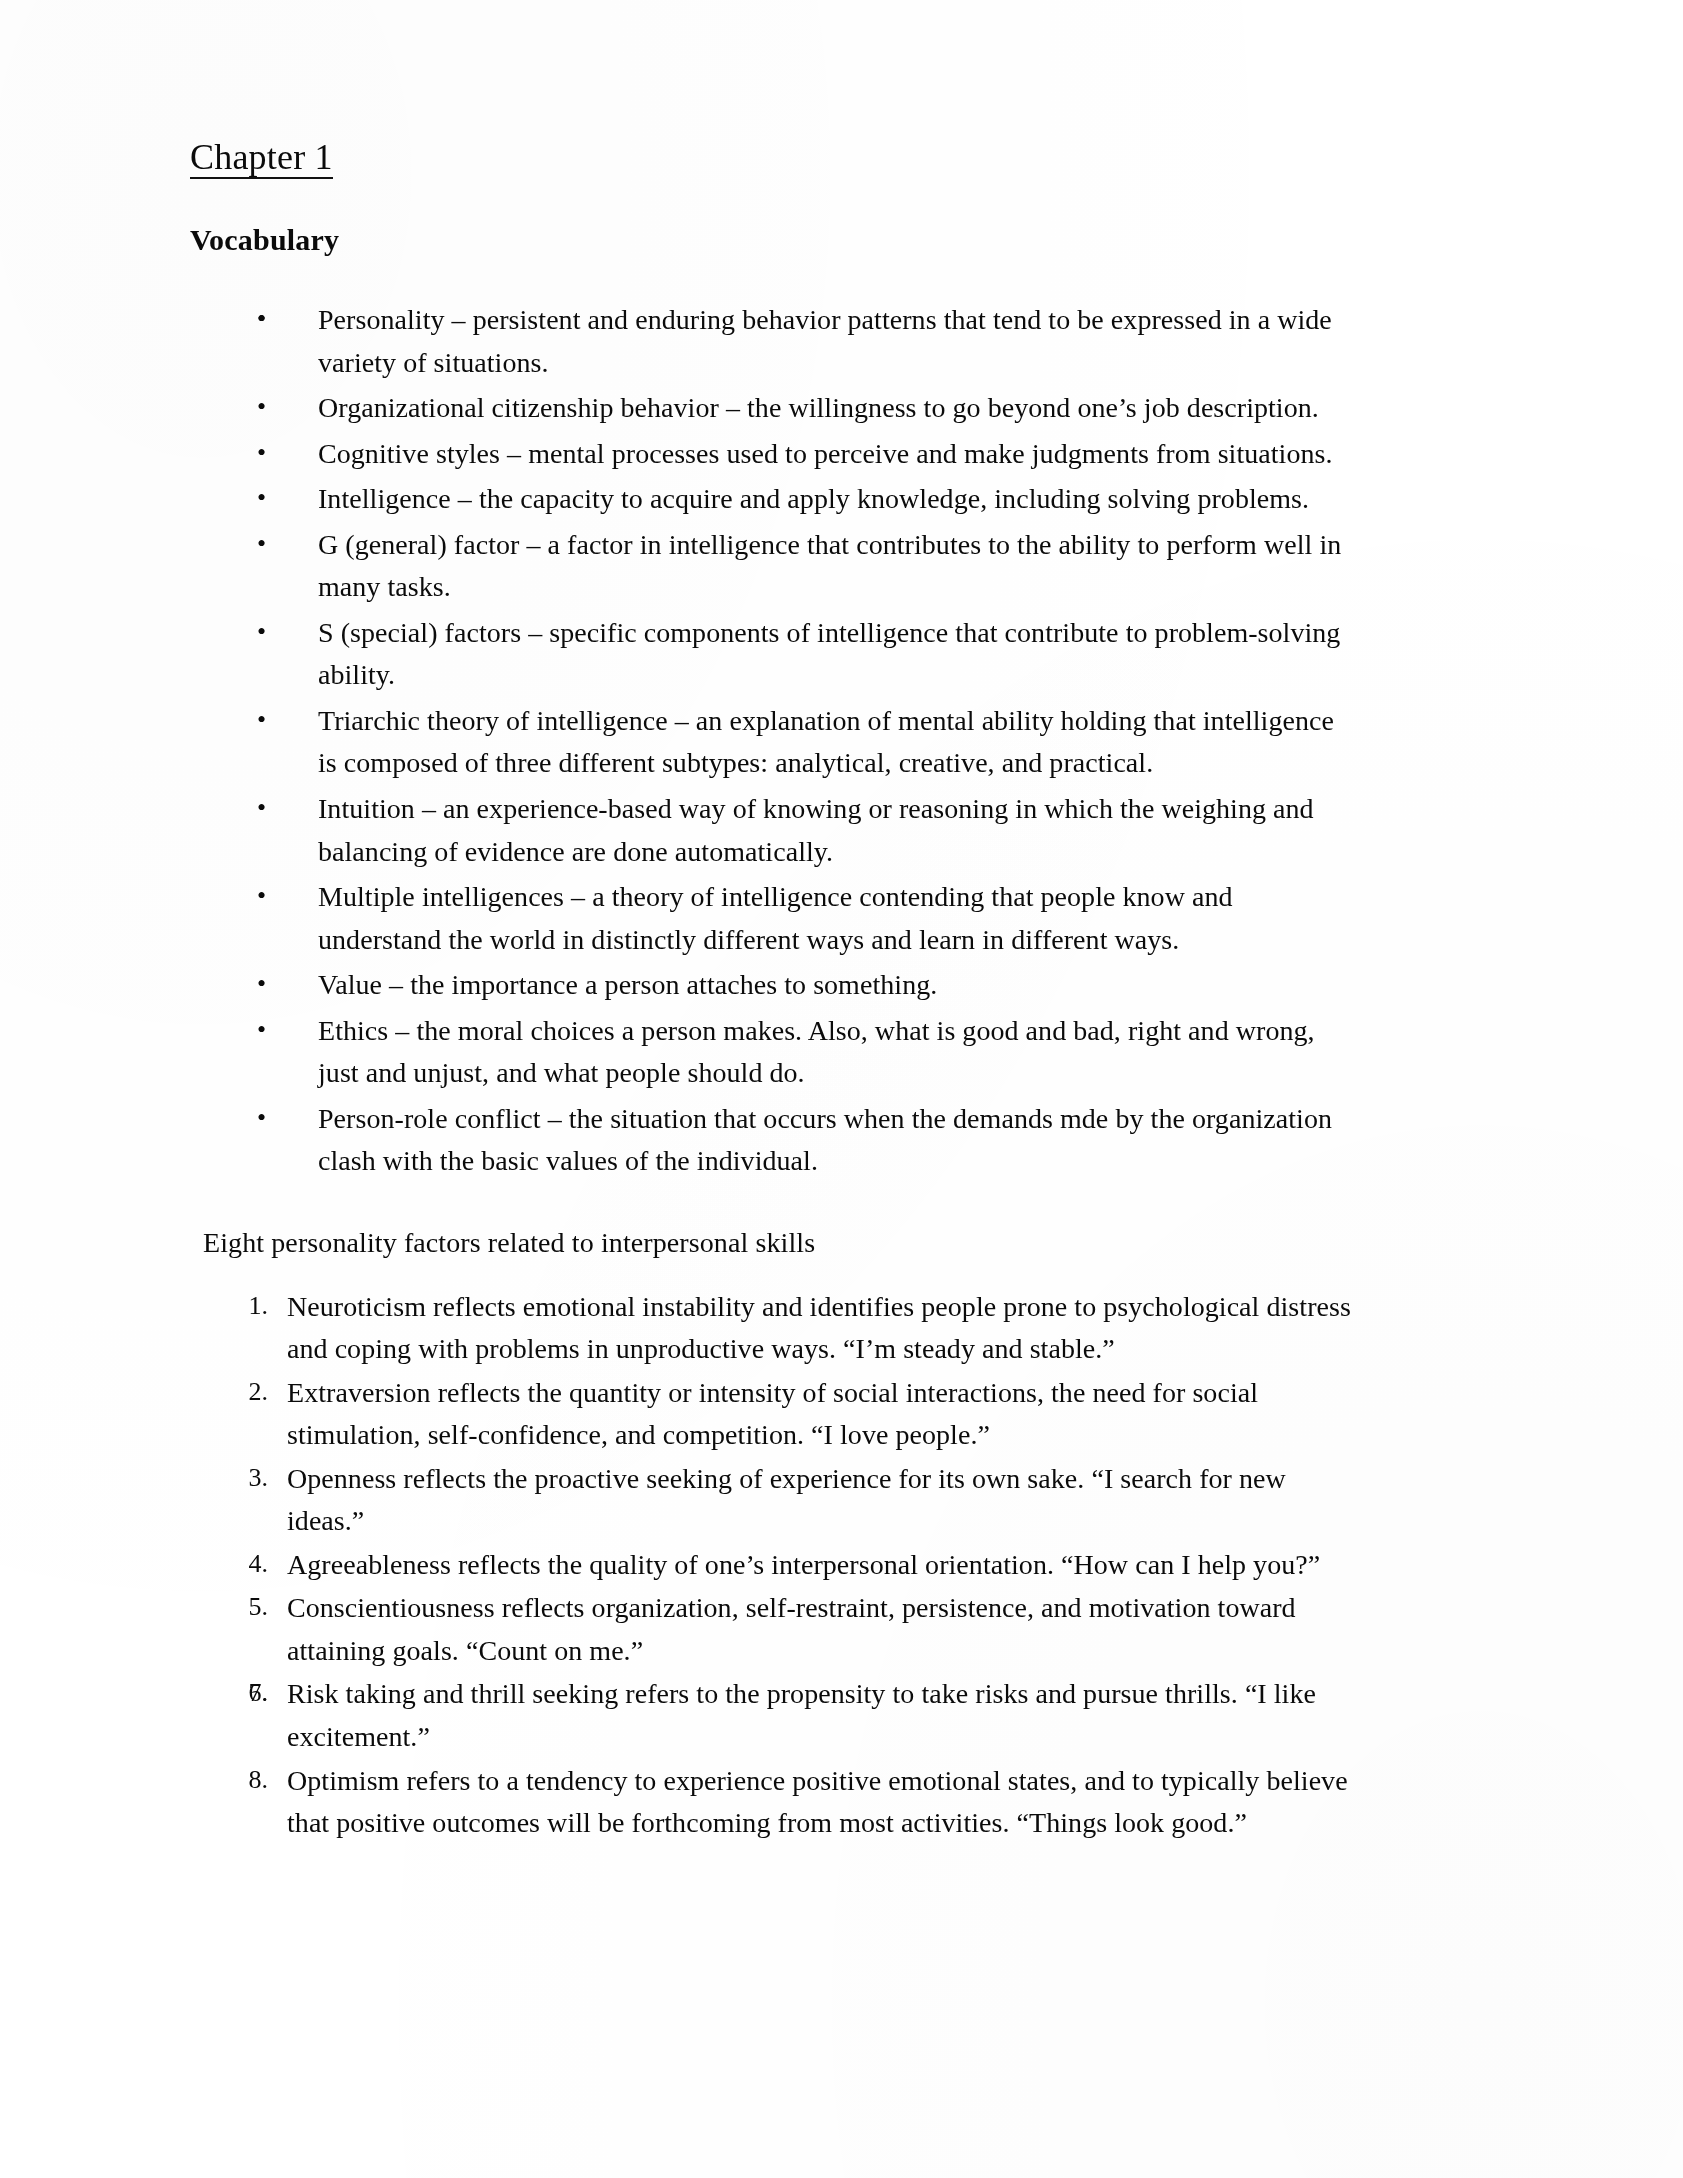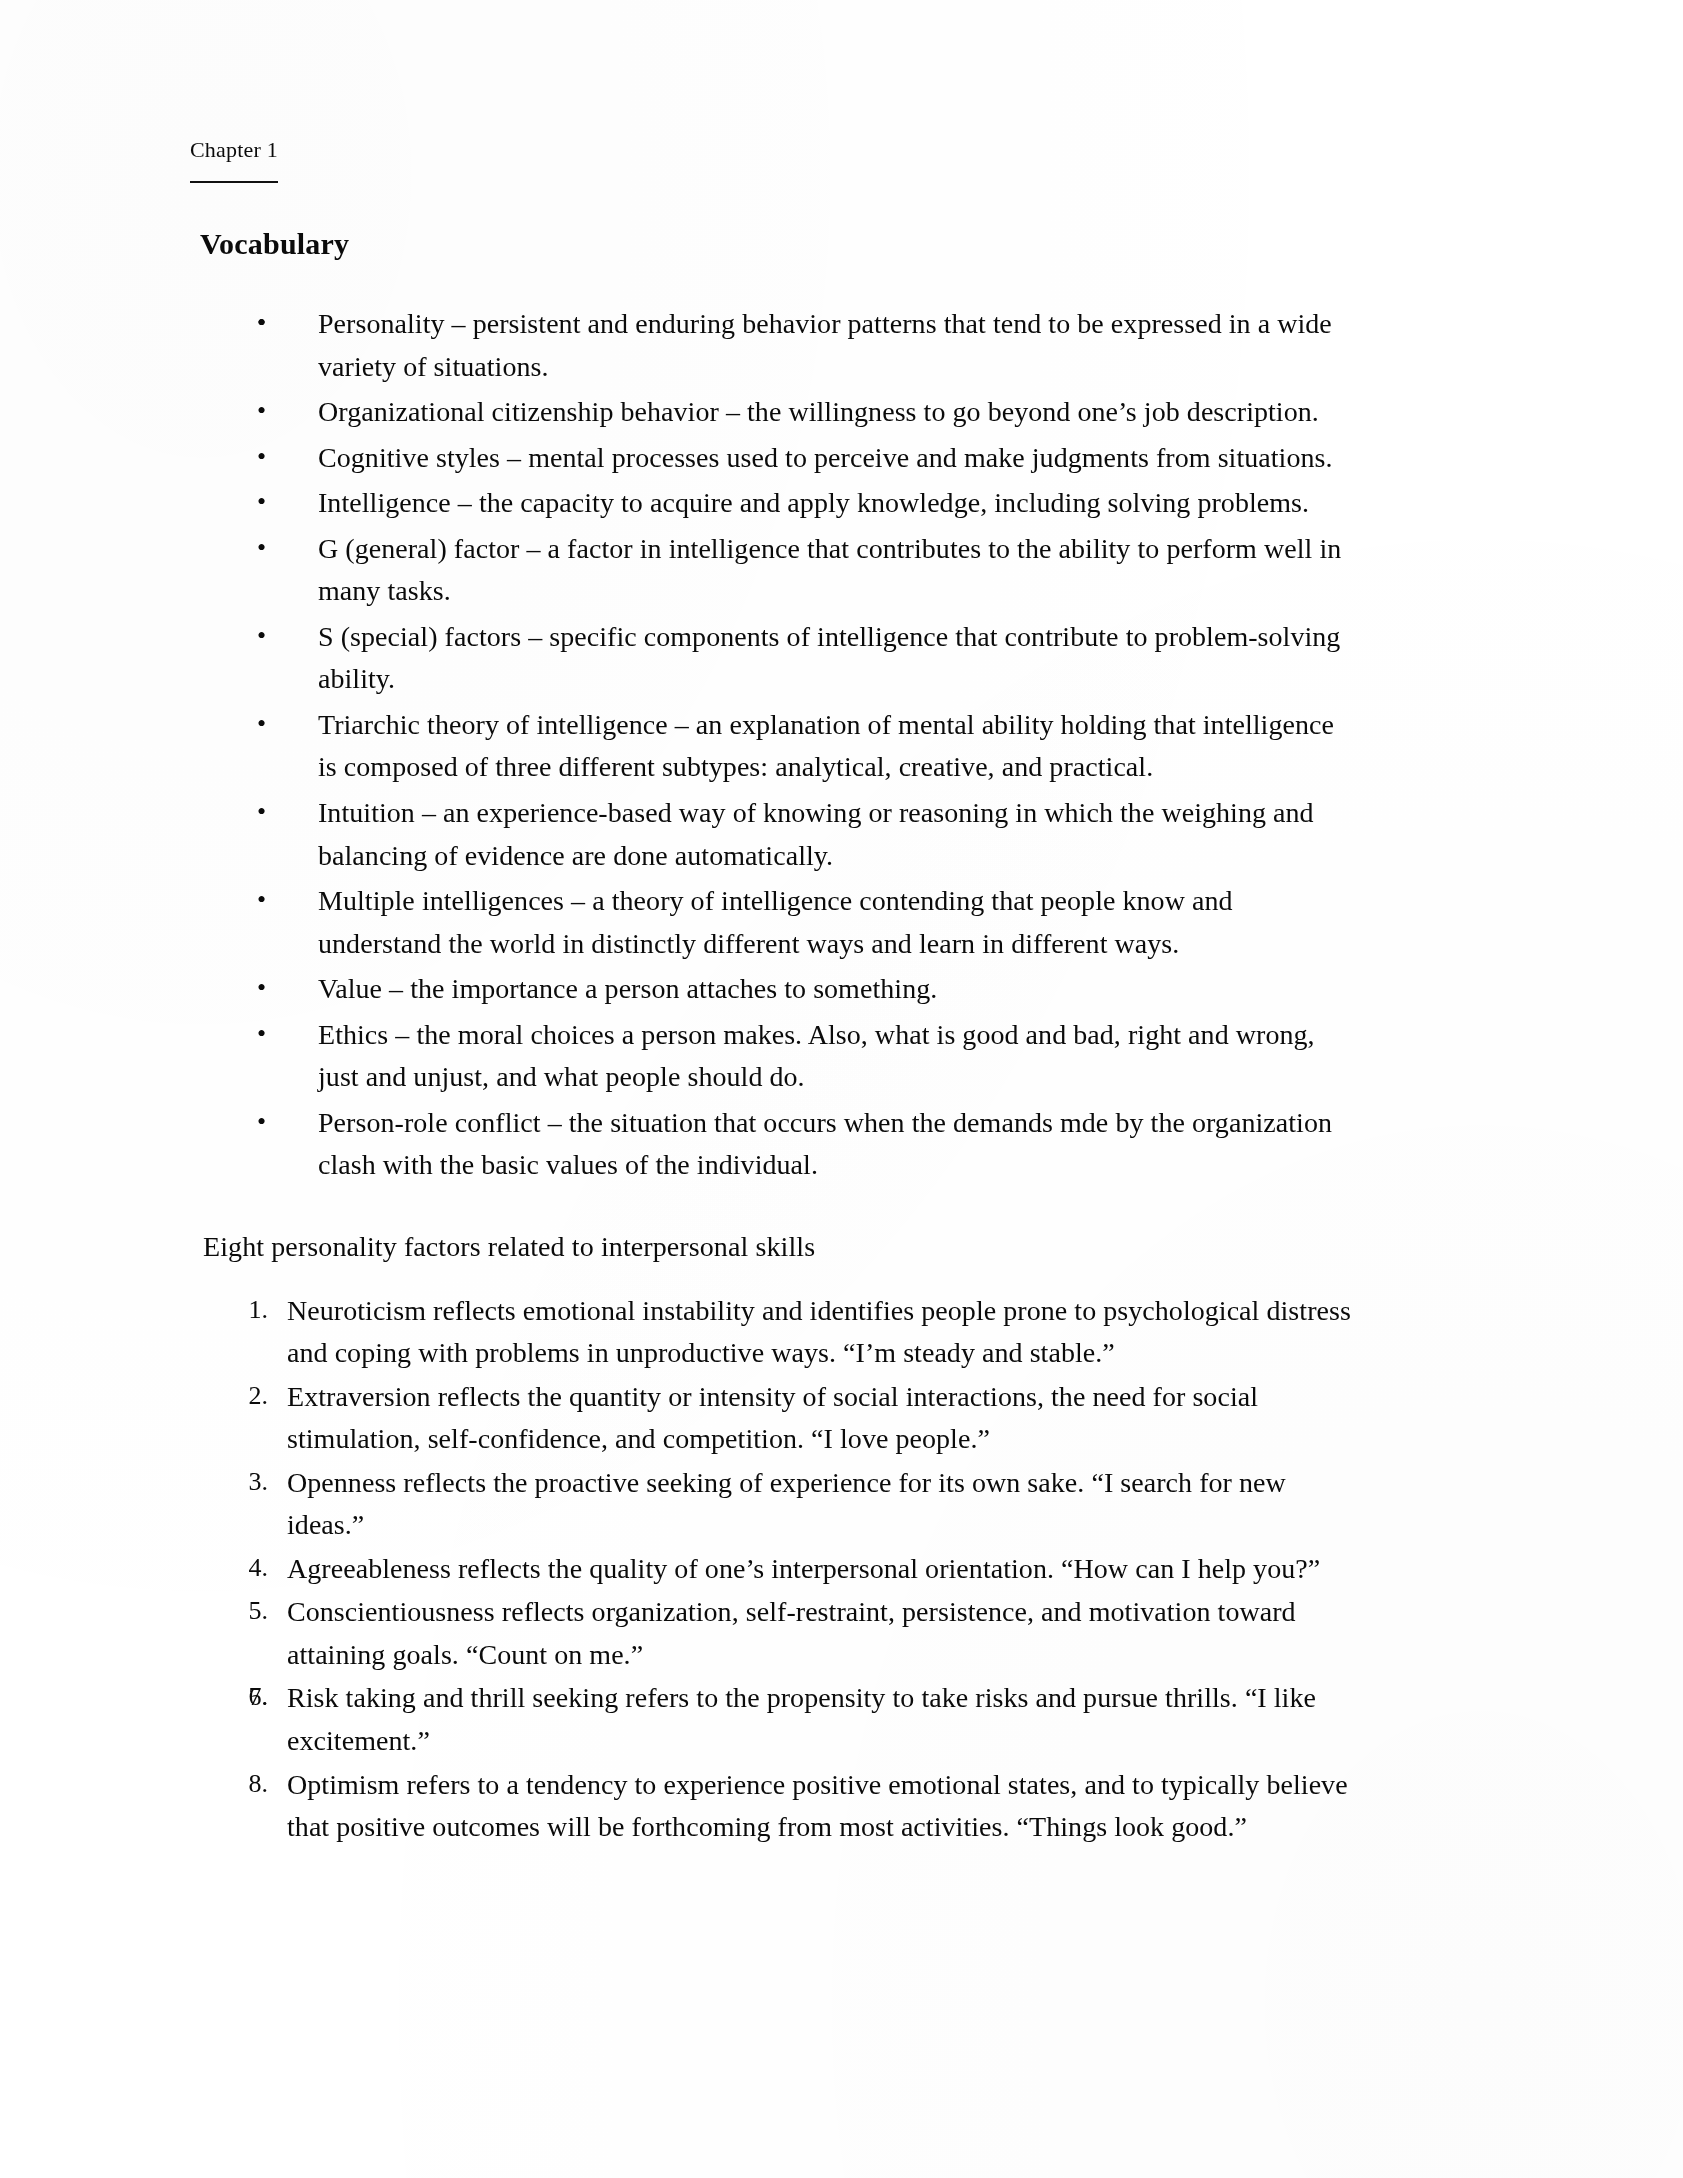--- a/index.html
+++ b/index.html
@@ -32,33 +32,33 @@
       radial-gradient(ellipse at 12% 8%, rgba(0,0,0,0.012), rgba(0,0,0,0) 60%),
       radial-gradient(ellipse at 88% 92%, rgba(0,0,0,0.010), rgba(0,0,0,0) 62%);
   }
   .content {
     position: relative;
     width: 1163px;
   }
 
   
   .chapter-title {
-    font-size: 22px;
+    font-size: 36px;
     line-height: 1.0;
     letter-spacing: 0.2px;
     margin: 0 0 46px 0;
     display: inline-block;
     border-bottom: 2px solid #111;
-    padding-bottom: 20px;
+    padding-bottom: 2px;
   }
   .section-heading {
     font-size: 30px;
     font-weight: bold;
     line-height: 1.0;
-    margin: 0 0 44px 10px;
+    margin: 0 0 44px 0;
     letter-spacing: 0.2px;
   }
   .plain-paragraph {
     font-size: 28px;
     line-height: 1.45;
     margin: 40px 0 22px 13px;
     letter-spacing: 0.1px;
   }
 
   

